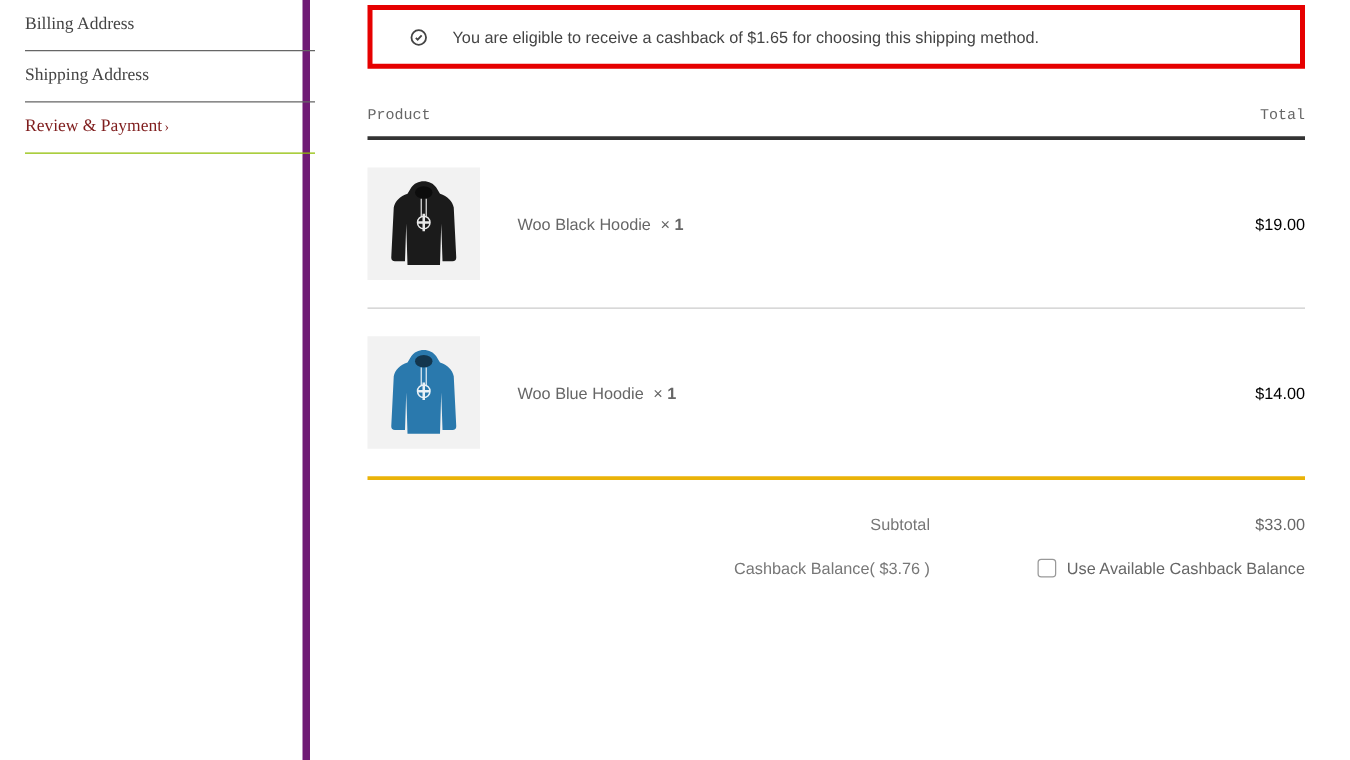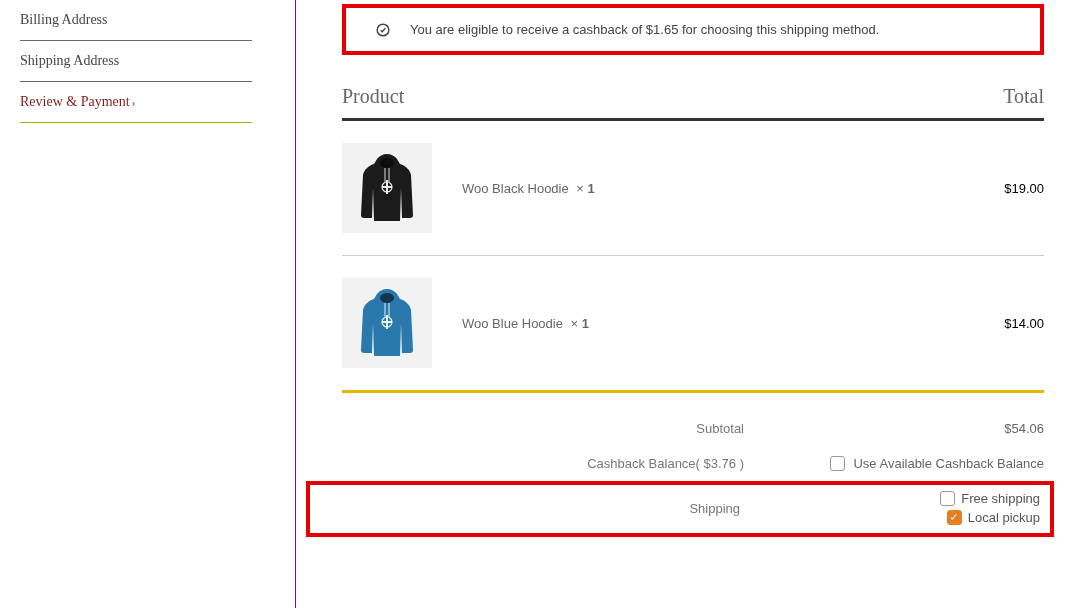--- a/index.html
+++ b/index.html
@@ -1,27 +1,27 @@
 <!DOCTYPE html>
 <html><head>
 <meta charset="utf-8">
 <style>
   *{margin:0;padding:0;box-sizing:border-box;}
   body{font-family:Georgia,"Times New Roman",serif;font-size:13px;color:#555;background:#fff;}
   .page{width:1080px;height:608px;position:relative;overflow:hidden;}
   .inner{display:flex;height:100%;}
-  .sidebar{width:296px;border-right:1px solid #701a75;padding:0 0 0 20px;}
+  .sidebar{width:248px;border-right:6px solid #701a75;padding:0 0 0 20px;}
   .crumb{display:block;padding:12px 0;border-bottom:1px solid #666;color:#444;font-size:14px;cursor:pointer;width:232px;}
   .crumb.active{color:#7f1d1d;border-bottom:1px solid #8fbe00;}
   .crumb .chev{font-size:11px;margin-left:2px;}
   .main{flex:1;padding:0 0 0 10px;display:flex;flex-direction:column;}
   .notice{margin:4px 36px 0 36px;border:4px solid #e60000;padding:14px 30px;display:flex;align-items:center;gap:20px;color:#444;font-family:"Segoe UI",Arial,sans-serif;font-size:13px;}
   .notice svg{flex:0 0 auto;}
   .table{margin:20px 36px 0 36px;}
-  .th-row{display:flex;justify-content:space-between;padding:10px 0;border-bottom:3px solid #333;color:#666;font-size:20px;}
+  .th-row{display:flex;justify-content:space-between;padding:10px 0;border-bottom:3px solid #333;color:#666;font-size:12px;font-family:Liberation Mono, monospace;}
   .prod{display:flex;align-items:center;padding:22px 0;border-bottom:1px solid #ccc;}
   .thumb{width:90px;height:90px;background:#f2f2f2;display:flex;align-items:center;justify-content:center;margin-right:30px;}
   .thumb svg{display:block;}
   .pname{font-family:"Segoe UI",Arial,sans-serif;color:#666;text-align:right;}
   .pname .qty-x{margin-left:4px;color:#666;}
   .pname .qty-n{font-weight:700;}
   .price{margin-left:auto;font-family:"Segoe UI",Arial,sans-serif;color:#000000;}
   .last-row{border-bottom:3px solid #eab308;}
   .totals{margin:18px 36px 0 36px;}
   .t-row{display:flex;align-items:center;padding:10px 0;font-family:"Segoe UI",Arial,sans-serif;}
@@ -96,41 +96,28 @@
               </div>
               <div class="pname">Woo Blue Hoodie <span class="qty-x">×</span> <span class="qty-n">1</span></div>
               <div class="price">$14.00</div>
             </div>
           </div>
       </div>
 
       <div class="totals">
         <div class="t-row">
           <span class="t-label">Subtotal</span>
-          <span class="t-value">$54.06</span>
+          <span class="t-value">$33.00</span>
         </div>
         <div class="t-row">
           <span class="t-label">Cashback  Balance( $3.76 )</span>
           <span class="t-value">
             <span class="chk" id="cb-chk"></span>
             <span>Use Available Cashback Balance</span>
           </span>
         </div>
       </div>
 
-      <div class="ship-box">
-        <span class="ship-label">Shipping</span>
-        <div class="ship-opts" id="ship-opts">
-            <div class="ship-opt">
-              <span class="chk"></span>
-              <span>Free shipping</span>
-            </div>
-            <div class="ship-opt">
-              <span class="chk checked"></span>
-              <span>Local pickup</span>
-            </div>
-          </div>
-      </div>
 
     </div>
 
   </div>
 </div>
 
 </body></html>

